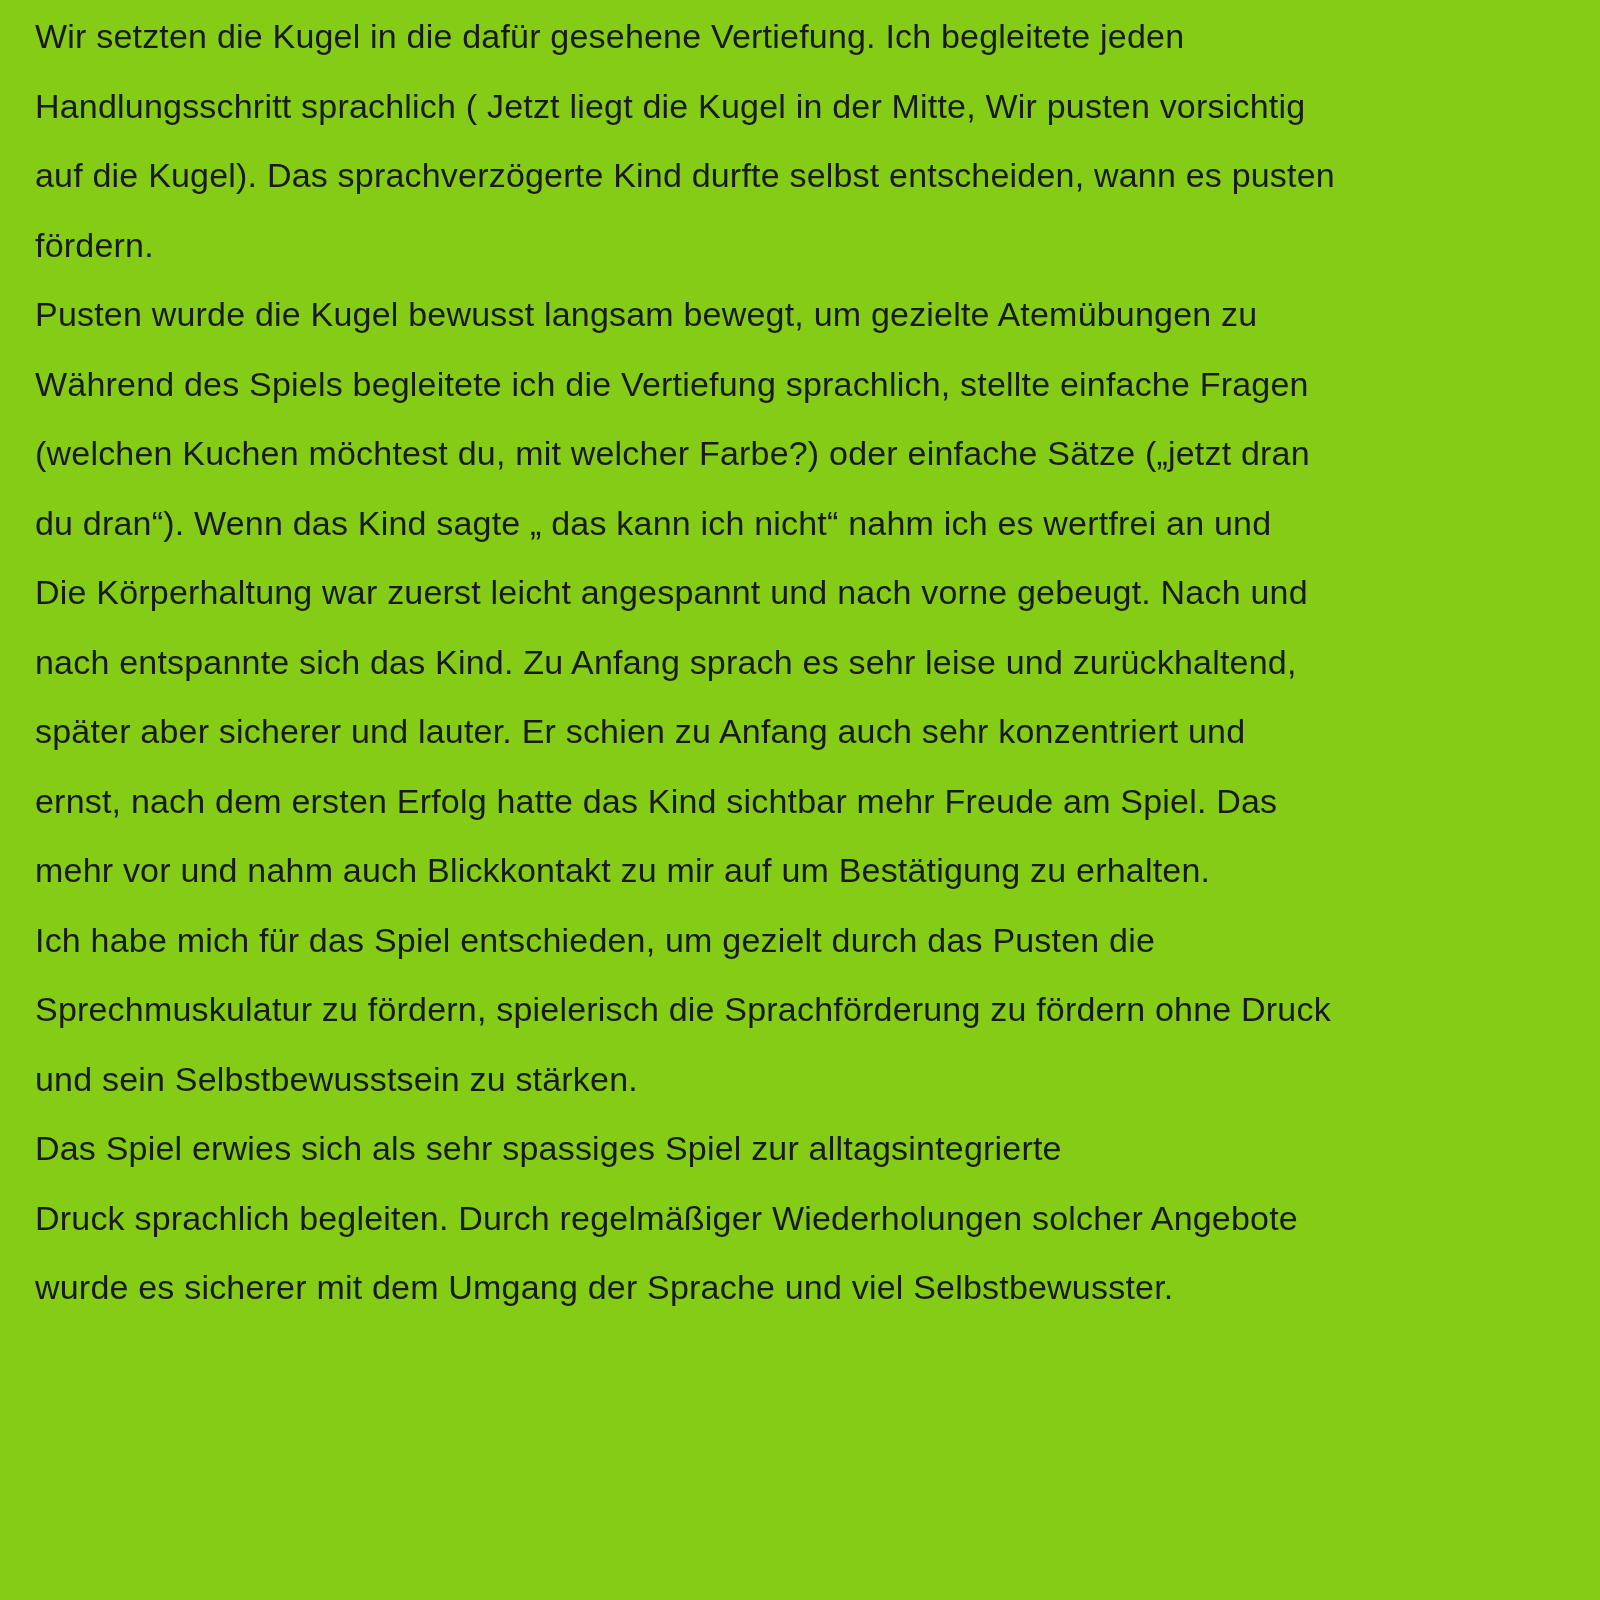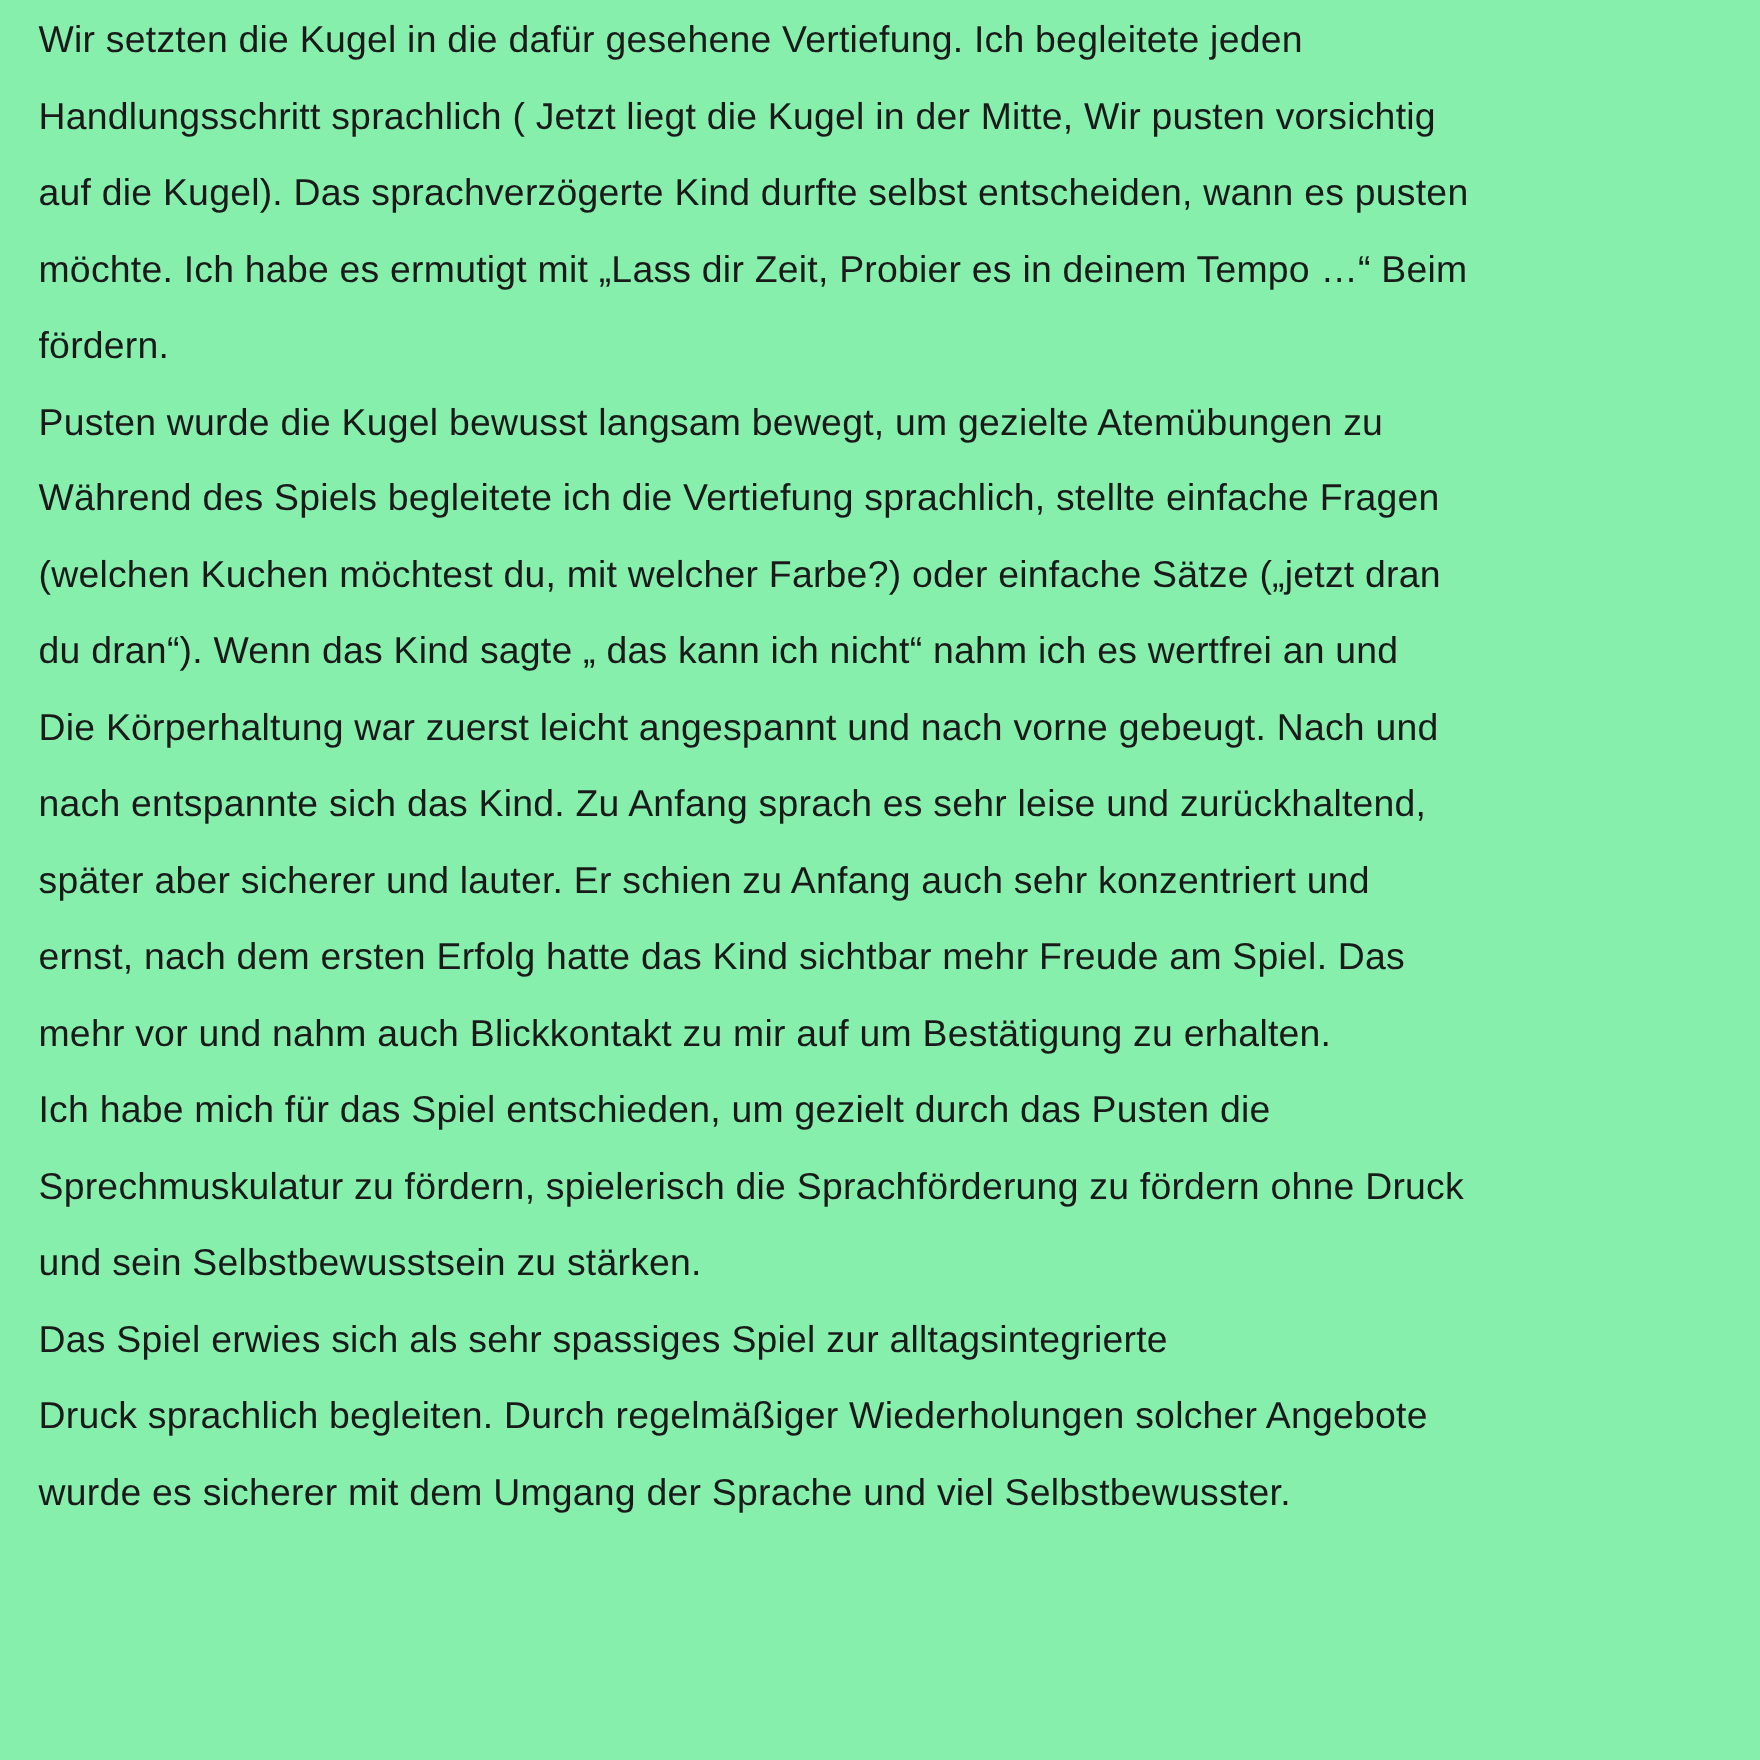--- a/index.html
+++ b/index.html
@@ -4,40 +4,39 @@
   <style>
     * { margin: 0; padding: 0; box-sizing: border-box; }
     html, body {
       width: 1600px;
       background: #ffffff;
       font-family: "Liberation Sans", sans-serif;
     }
     .page {
       width: 1600px;
       height: 1600px;
-      background: #86efac;
+      background: #84cc16;
       padding: 2px 30px 0 35px;
       overflow: hidden;
     }
     .text-line {
       font-size: 34px;
       line-height: 69.5px;
       color: #1a1a1a;
       white-space: nowrap;
       letter-spacing: 0.2px;
     }
   </style>
 </head>
 <body>
 
 <div class="page">
   <div class="text-line">Wir setzten die Kugel in die dafür gesehene Vertiefung. Ich begleitete jeden</div>
   <div class="text-line">Handlungsschritt sprachlich ( Jetzt liegt die Kugel in der Mitte, Wir pusten vorsichtig</div>
   <div class="text-line">auf die Kugel). Das sprachverzögerte Kind durfte selbst entscheiden, wann es pusten</div>
-  <div class="text-line">möchte. Ich habe es ermutigt mit „Lass dir Zeit, Probier es in deinem Tempo …“ Beim</div>
   <div class="text-line">fördern.</div>
   <div class="text-line">Pusten wurde die Kugel bewusst langsam bewegt, um gezielte Atemübungen zu</div>
   <div class="text-line">Während des Spiels begleitete ich die Vertiefung sprachlich, stellte einfache Fragen</div>
   <div class="text-line">(welchen Kuchen möchtest du, mit welcher Farbe?) oder einfache Sätze („jetzt dran</div>
   <div class="text-line">du dran“). Wenn das Kind sagte „ das kann ich nicht“ nahm ich es wertfrei an und</div>
   <div class="text-line">Die Körperhaltung war zuerst leicht angespannt und nach vorne gebeugt. Nach und</div>
   <div class="text-line">nach entspannte sich das Kind. Zu Anfang sprach es sehr leise und zurückhaltend,</div>
   <div class="text-line">später aber sicherer und lauter. Er schien zu Anfang auch sehr konzentriert und</div>
   <div class="text-line">ernst, nach dem ersten Erfolg hatte das Kind sichtbar mehr Freude am Spiel. Das</div>
   <div class="text-line">mehr vor und nahm auch Blickkontakt zu mir auf um Bestätigung zu erhalten.</div>

